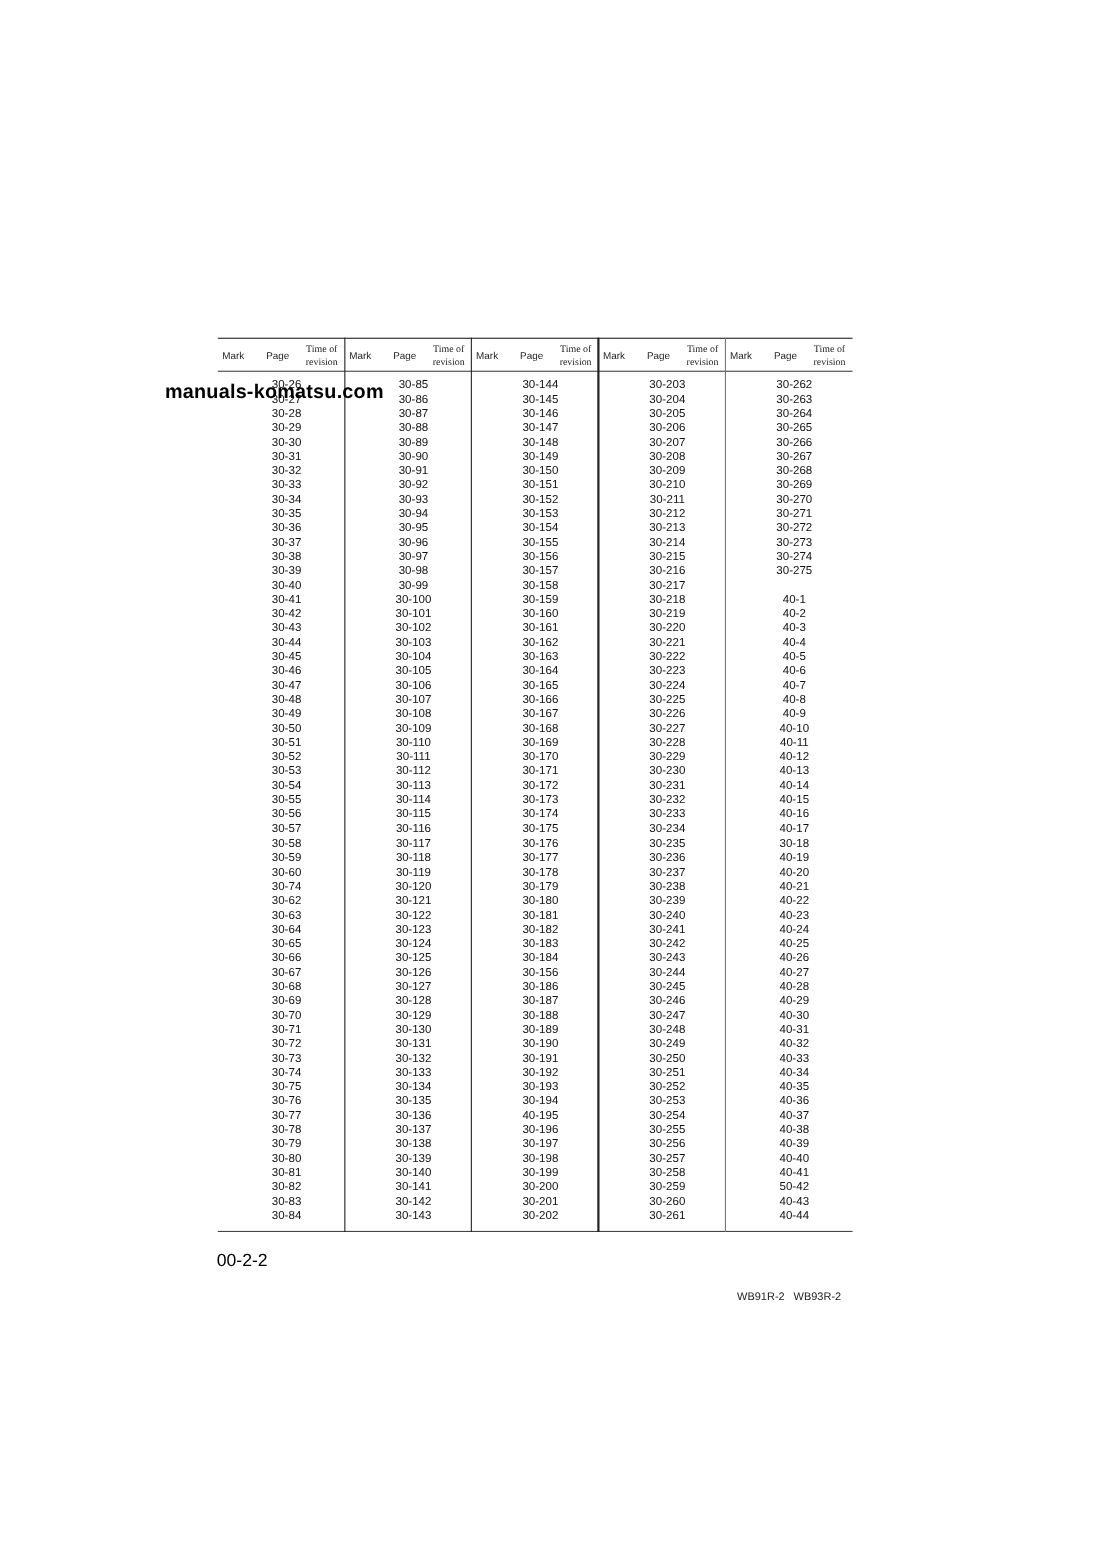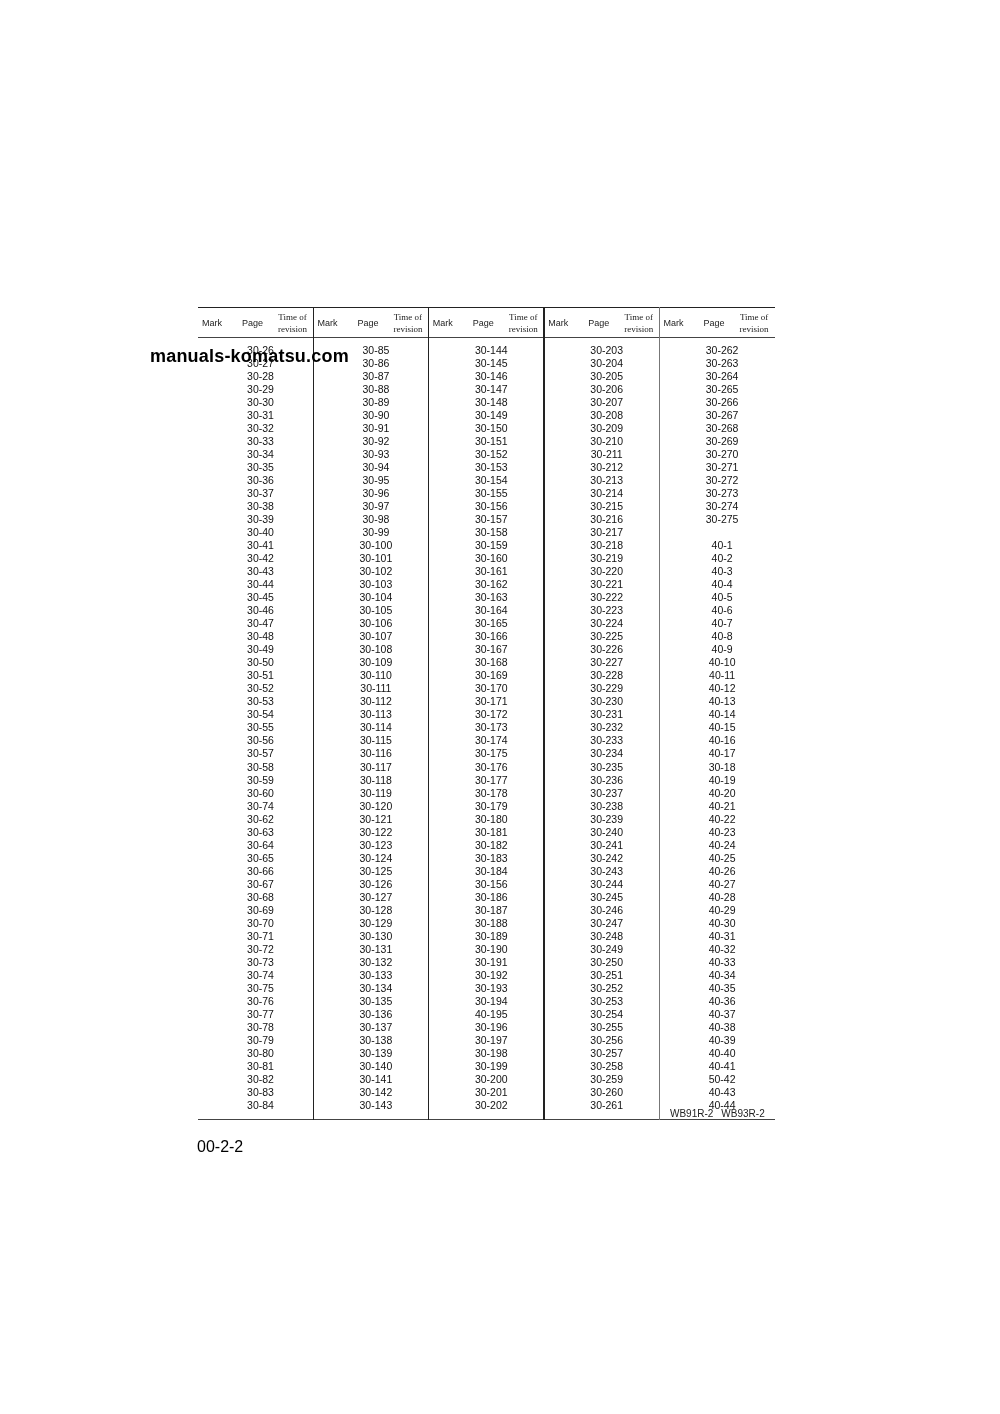--- a/index.html
+++ b/index.html
@@ -16,21 +16,21 @@
   .hdr { position:absolute; top:0; height:30px; font-size:9px; color:#222; }
   .hdr-mark { left:4px; top:11px; }
   .hdr-page { left:44px; top:11px;text-align:right; }
   .hdr-time { left:76px; top:4px; width:37px; text-align:center; line-height:12px;font-family:Liberation Serif, serif; }
   .rows { position:absolute; left:0; top:37px; width:115px; }
   .row { height:13.02px; line-height:13px; font-size:10.5px; position:relative; }
   .row .mark { position:absolute; left:4px; width:30px; }
   .row .page { position:absolute; left:40px; width:45px; text-align:center; }
   .row .time { position:absolute; left:86px; width:28px; }
   .pagenum { position:absolute; left:197px; top:1138px; font-size:16px; color:#000000; }
-  .models { position:absolute; left:670px; top:1108px; font-size:10px; color:#222; }
+  .models { position:absolute; left:670px; top:1174px; font-size:10px; color:#222; }
   .models span { margin-right:8px; }
   .watermark { position:absolute; left:150px; top:346px; font-size:18px; color:#000; letter-spacing:0.2px;font-weight:bold; }
 </style>
 </head>
 <body>
 
 <div class="table" id="tbl">
   <div class="topline"></div>
   <div class="headline"></div>
   <div class="botline"></div>

